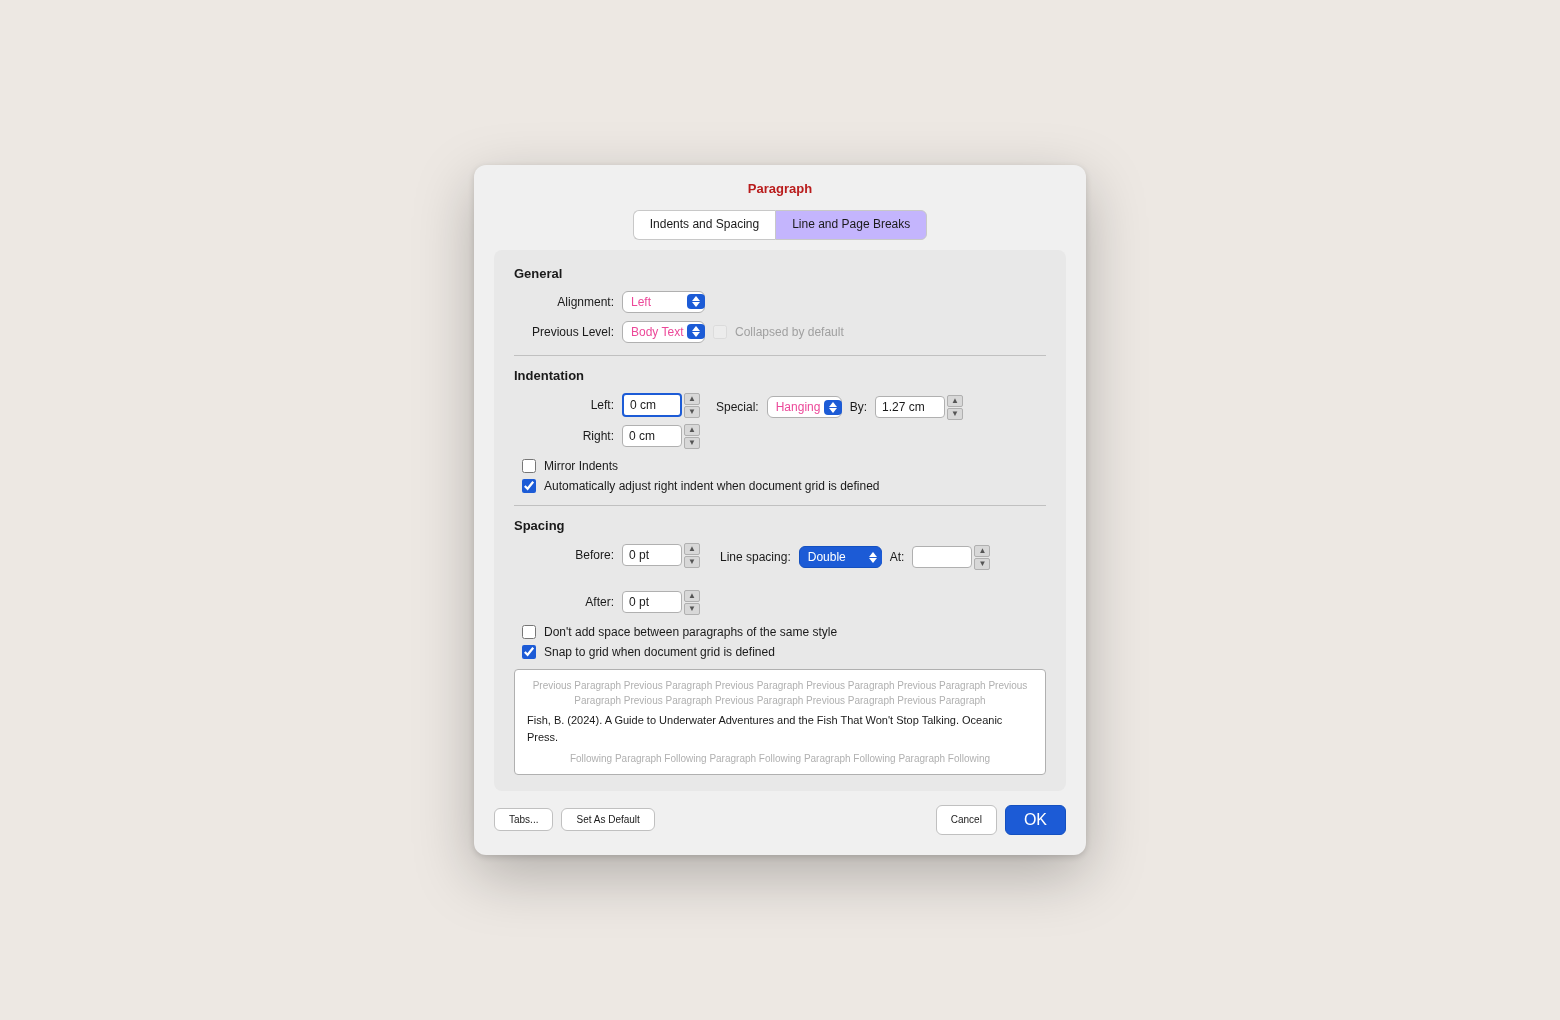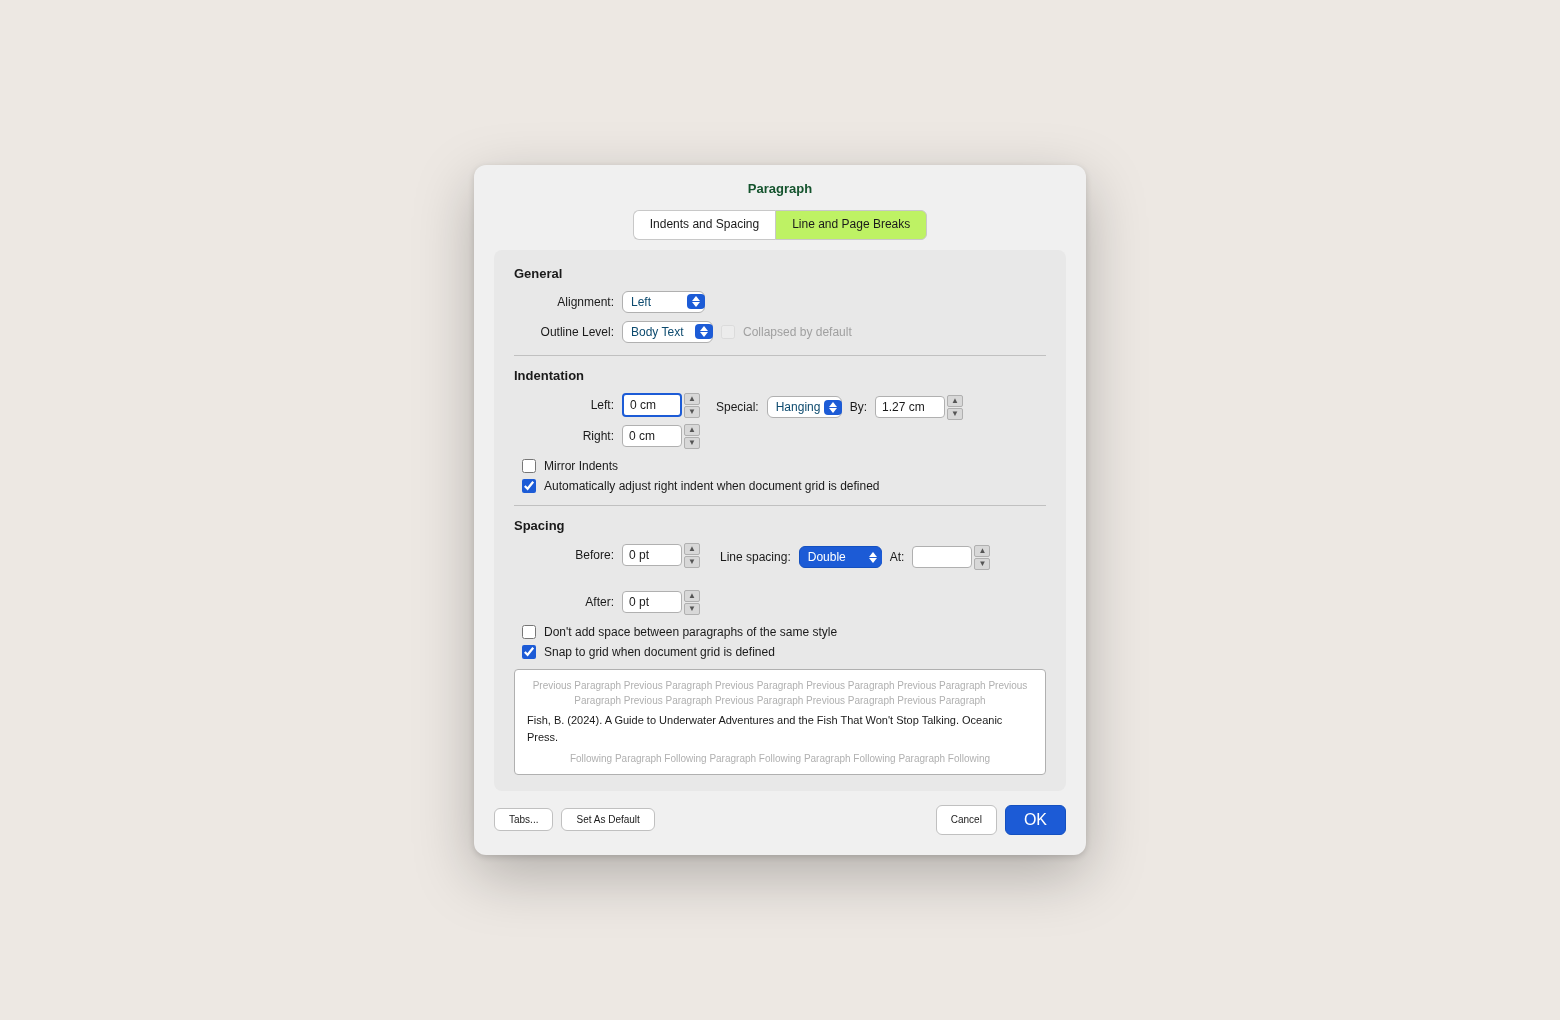--- a/index.html
+++ b/index.html
@@ -20,34 +20,34 @@
       width: 612px;
       box-shadow: 0 20px 60px rgba(0,0,0,0.25), 0 2px 6px rgba(0,0,0,0.15);
       padding-bottom: 20px;
     }
 
     .dialog-titlebar {
       text-align: center;
       padding: 16px 20px 10px;
       font-size: 13px;
       font-weight: 600;
-      color: #14532d;
+      color: #b91c1c;
       border-bottom: none;
     }
 
     .tab-bar {
       display: flex;
       justify-content: center;
       gap: 0;
       margin: 0 20px 0;
       padding: 4px 0 10px;
     }
 
     .tab-btn {
-      background: #bef264;
+      background: #c4b5fd;
       border: 1px solid #c8c8c8;
       padding: 4px 16px;
       font-size: 12px;
       color: #1a1a1a;
       cursor: pointer;
       line-height: 1.6;
     }
 
     .tab-btn:first-child {
       border-radius: 6px 0 0 6px;
@@ -99,21 +99,21 @@
     }
 
     .select-control {
       appearance: none;
       -webkit-appearance: none;
       background: #fff;
       border: 1px solid #b0b0b0;
       border-radius: 6px;
       padding: 3px 24px 3px 8px;
       font-size: 12px;
-      color: #0c4a6e;
+      color: #ec4899;
       cursor: pointer;
       outline: none;
     }
 
     .select-arrow {
       position: absolute;
       right: 4px;
       pointer-events: none;
       display: flex;
       flex-direction: column;
@@ -359,23 +359,23 @@
             <option>Justified</option>
           </select>
           <span class="select-arrow select-arrow-blue">
             <span class="chevron-up"></span>
             <span class="chevron-down"></span>
           </span>
         </div>
       </div>
 
       <div class="field-row">
-        <div class="field-label">Outline Level:</div>
+        <div class="field-label">Previous Level:</div>
         <div class="select-wrapper">
-          <select class="select-control" style="padding-right:28px;">
+          <select class="select-control" style="padding-right:20px;">
             <option>Body Text</option>
             <option>Level 1</option>
             <option>Level 2</option>
           </select>
           <span class="select-arrow select-arrow-blue">
             <span class="chevron-up"></span>
             <span class="chevron-down"></span>
           </span>
         </div>
         <input type="checkbox" disabled="" style="opacity: 0.4;">

